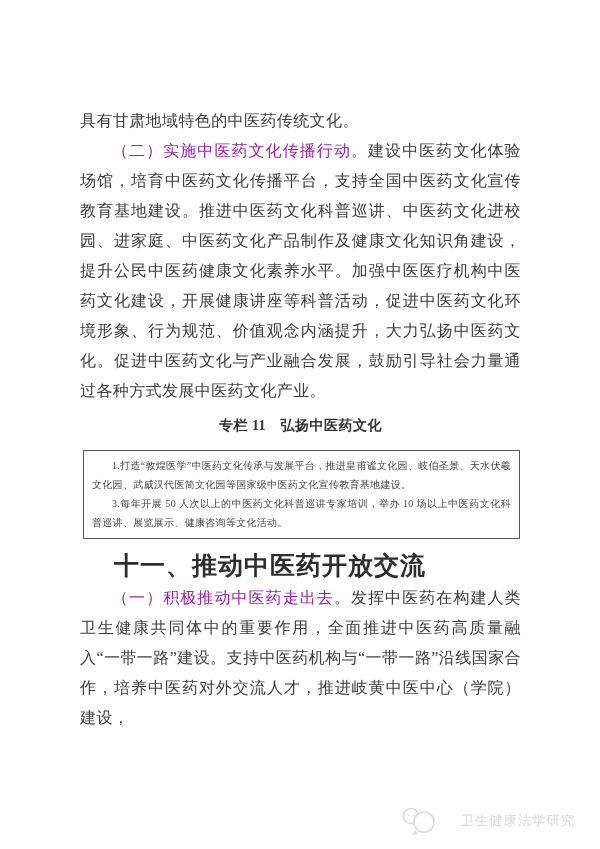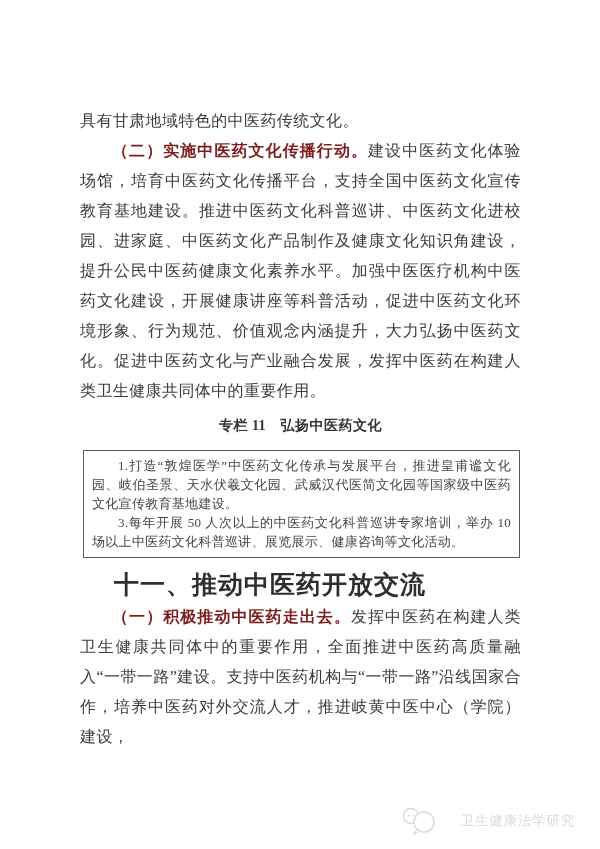--- a/index.html
+++ b/index.html
@@ -26,42 +26,42 @@
     line-height: 30px;
     letter-spacing: 0.4px;
     text-align: justify;
     text-justify: inter-character;
     color: #3c3c3c;
   }
   .body-para.indent {
     text-indent: 2em;
   }
   .lead-bold {
-    font-weight: bold;
-    color: #7f1d1d;
+    font-weight: normal;
+    color: #a21caf;
   }
   .column-title {
     margin: 9px 0 13px 0;
     text-align: center;
     font-family: Liberation Serif, serif;
     font-weight: bold;
     font-size: 14px;
     line-height: 22px;
     color: #333333;
     letter-spacing: 0.5px;
   }
   .column-box {
     margin: 0 1px 0 3px;
     border: 1px solid #5a5a5a;
     padding: 5px 8px 6px 8px;
     background: #ffffff;
   }
   .column-box p {
     margin: 0;
-    font-size: 13px;
+    font-size: 10px;
     line-height: 19px;
     letter-spacing: 0.3px;
     text-indent: 2em;
     text-align: justify;
     text-justify: inter-character;
     color: #454545;
   }
   .section-heading {
     margin: 13px 0 5px 0;
     padding-left: 34px;
@@ -94,21 +94,21 @@
 </style>
 </head>
 <body>
 
 <div class="page">
   <div class="content">
 
     <p class="body-para">具有甘肃地域特色的中医药传统文化。</p>
 
     <p class="body-para indent">
-      <span class="lead-bold">（二）实施中医药文化传播行动。</span><span>建设中医药文化体验场馆，培育中医药文化传播平台，支持全国中医药文化宣传教育基地建设。推进中医药文化科普巡讲、中医药文化进校园、进家庭、中医药文化产品制作及健康文化知识角建设，提升公民中医药健康文化素养水平。加强中医医疗机构中医药文化建设，开展健康讲座等科普活动，促进中医药文化环境形象、行为规范、价值观念内涵提升，大力弘扬中医药文化。促进中医药文化与产业融合发展，发挥中医药在构建人类卫生健康共同体中的重要作用。</span>
+      <span class="lead-bold">（二）实施中医药文化传播行动。</span><span>建设中医药文化体验场馆，培育中医药文化传播平台，支持全国中医药文化宣传教育基地建设。推进中医药文化科普巡讲、中医药文化进校园、进家庭、中医药文化产品制作及健康文化知识角建设，提升公民中医药健康文化素养水平。加强中医医疗机构中医药文化建设，开展健康讲座等科普活动，促进中医药文化环境形象、行为规范、价值观念内涵提升，大力弘扬中医药文化。促进中医药文化与产业融合发展，鼓励引导社会力量通过各种方式发展中医药文化产业。</span>
     </p>
 
     <div class="column-title">专栏 11　弘扬中医药文化</div>
 
     <div class="column-box">
       <p>1.打造“敦煌医学”中医药文化传承与发展平台，推进皇甫谧文化园、岐伯圣景、天水伏羲文化园、武威汉代医简文化园等国家级中医药文化宣传教育基地建设。</p>
       <p>3.每年开展 50 人次以上的中医药文化科普巡讲专家培训，举办 10 场以上中医药文化科普巡讲、展览展示、健康咨询等文化活动。</p>
     </div>
 
     <div class="section-heading">十一、推动中医药开放交流</div>

